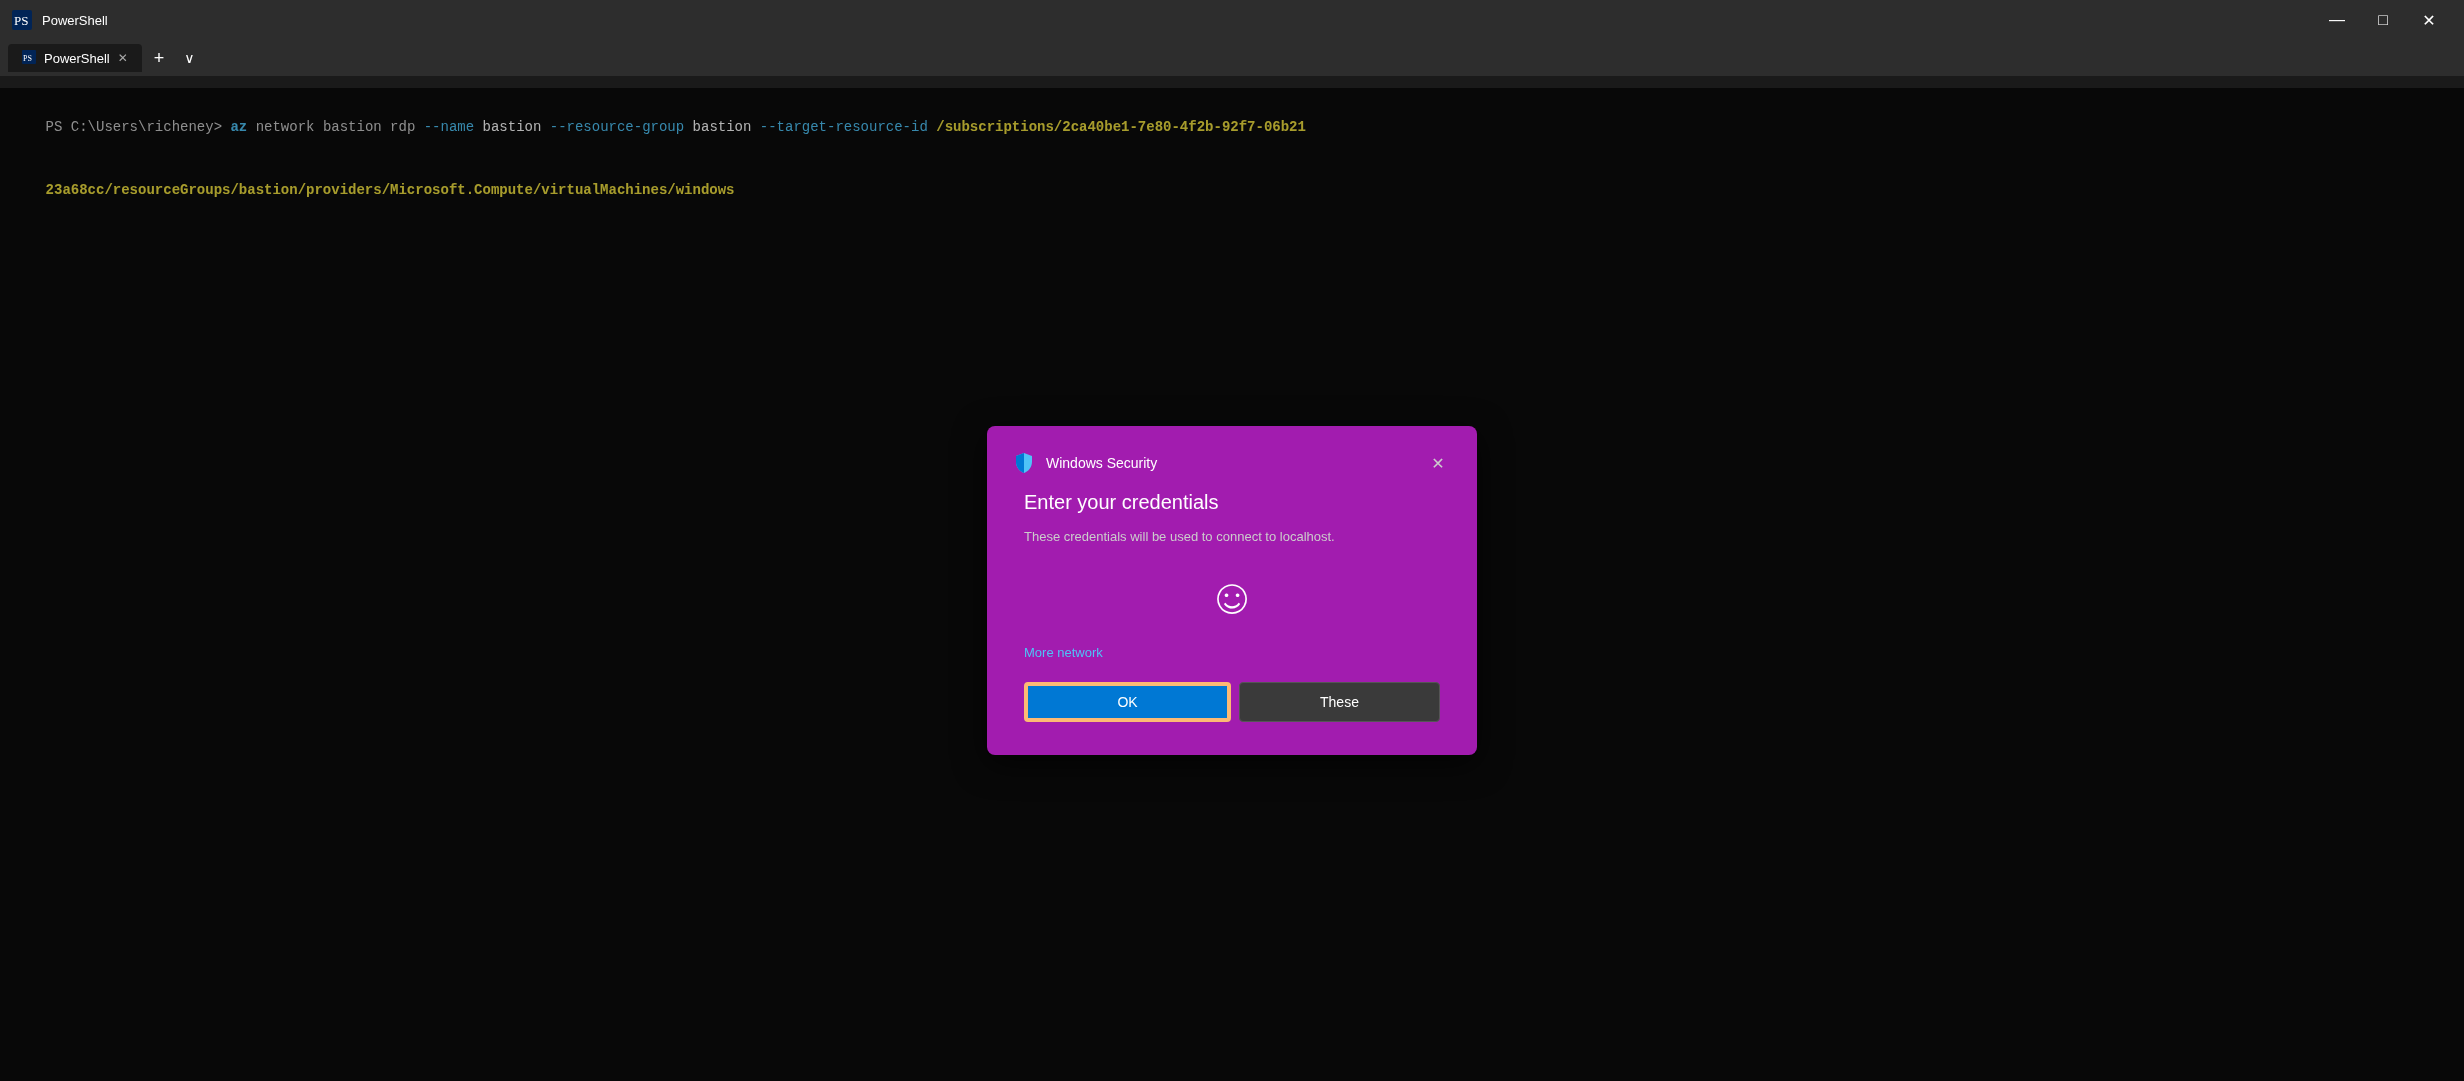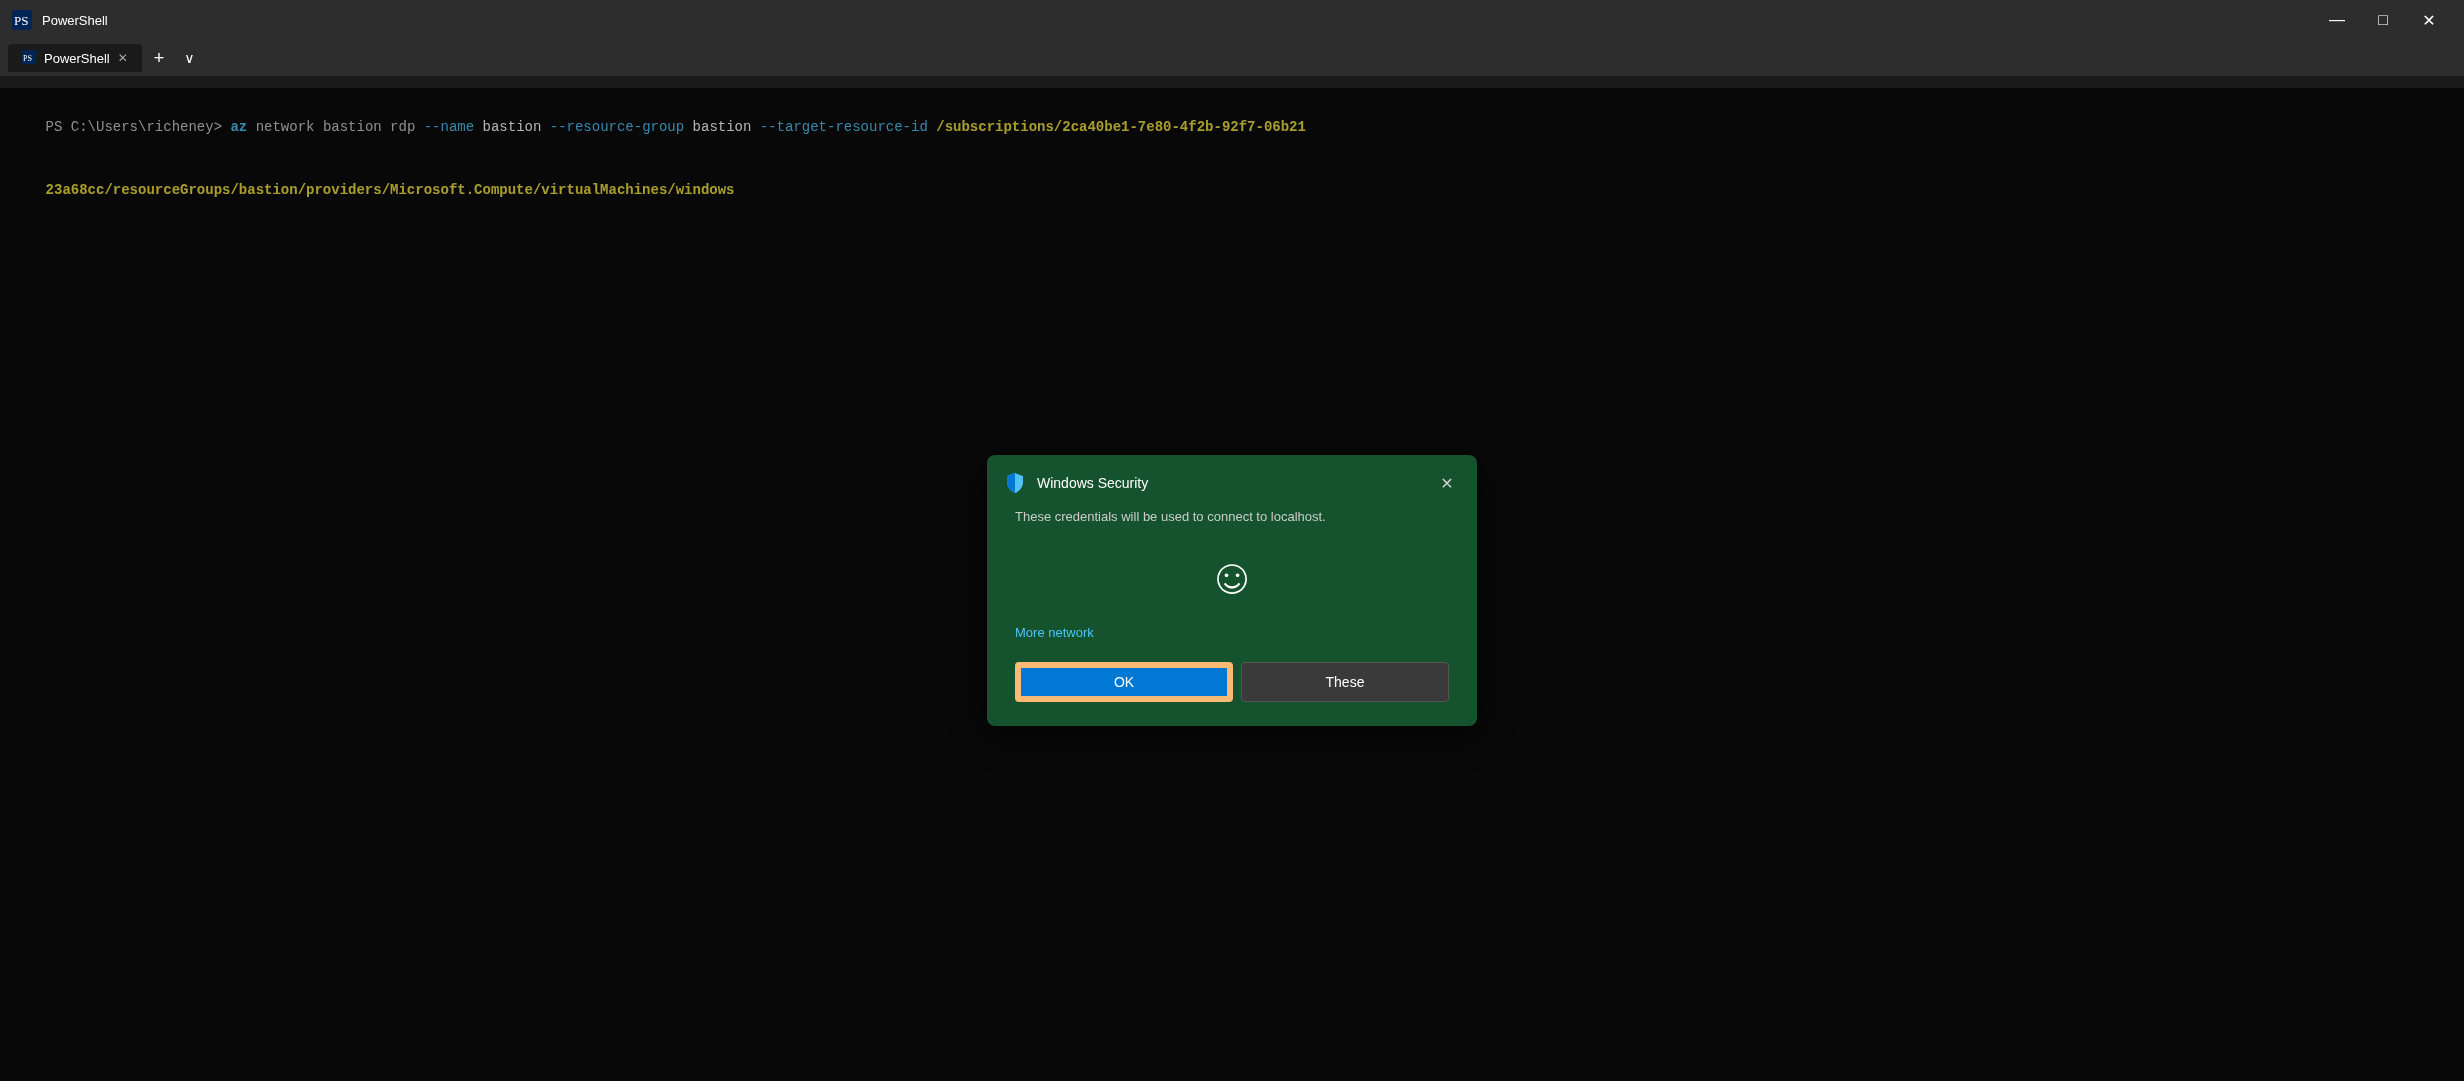--- a/index.html
+++ b/index.html
@@ -127,24 +127,24 @@
       left: 0;
       width: 100%;
       height: 100%;
       background: rgba(0,0,0,0.3);
       display: flex;
       align-items: center;
       justify-content: center;
     }
 
     .dialog {
-      background: #14532d;
+      background: #a21caf;
       border-radius: 8px;
       width: 490px;
-      padding: 0;
+      padding: 9px;
       box-shadow: 0 8px 32px rgba(0,0,0,0.7);
       overflow: hidden;
     }
 
     .dialog-titlebar {
       display: flex;
       align-items: center;
       padding: 14px 16px 10px 16px;
       gap: 10px;
     }
@@ -228,21 +228,21 @@
 
     .dialog-buttons {
       display: flex;
       gap: 8px;
     }
 
     .btn-ok {
       flex: 1;
       height: 40px;
       background: #0078d4;
-      border: 6px solid #fdba74;
+      border: 4px solid #fdba74;
       color: #ffffff;
       font-family: 'Segoe UI', sans-serif;
       font-size: 14px;
       cursor: pointer;
       border-radius: 4px;
     }
 
     .btn-cancel {
       flex: 1;
       height: 40px;
@@ -319,20 +319,21 @@
           <svg width="24" height="24" viewBox="0 0 24 24">
             <path d="M12 2 L4 5 L4 11 C4 16 7.5 20.5 12 22 C16.5 20.5 20 16 20 11 L20 5 Z" fill="#4fc3f7"></path>
             <path d="M12 2 L4 5 L4 11 C4 16 7.5 20.5 12 22" fill="#0078d4"></path>
           </svg>
         </span>
         <span class="dialog-title-text">Windows Security</span>
         <button class="dialog-close-btn">✕</button>
       </div>
 
       <div class="dialog-body">
+        <h2 class="dialog-heading">Enter your credentials</h2>
         <p class="dialog-subtitle">These credentials will be used to connect to localhost.</p>
 
         <div class="smiley-container">
           <span class="smiley">☺</span>
         </div>
 
 
         <a class="more-choices" href="#">More network</a>
 
         <div class="dialog-buttons">

